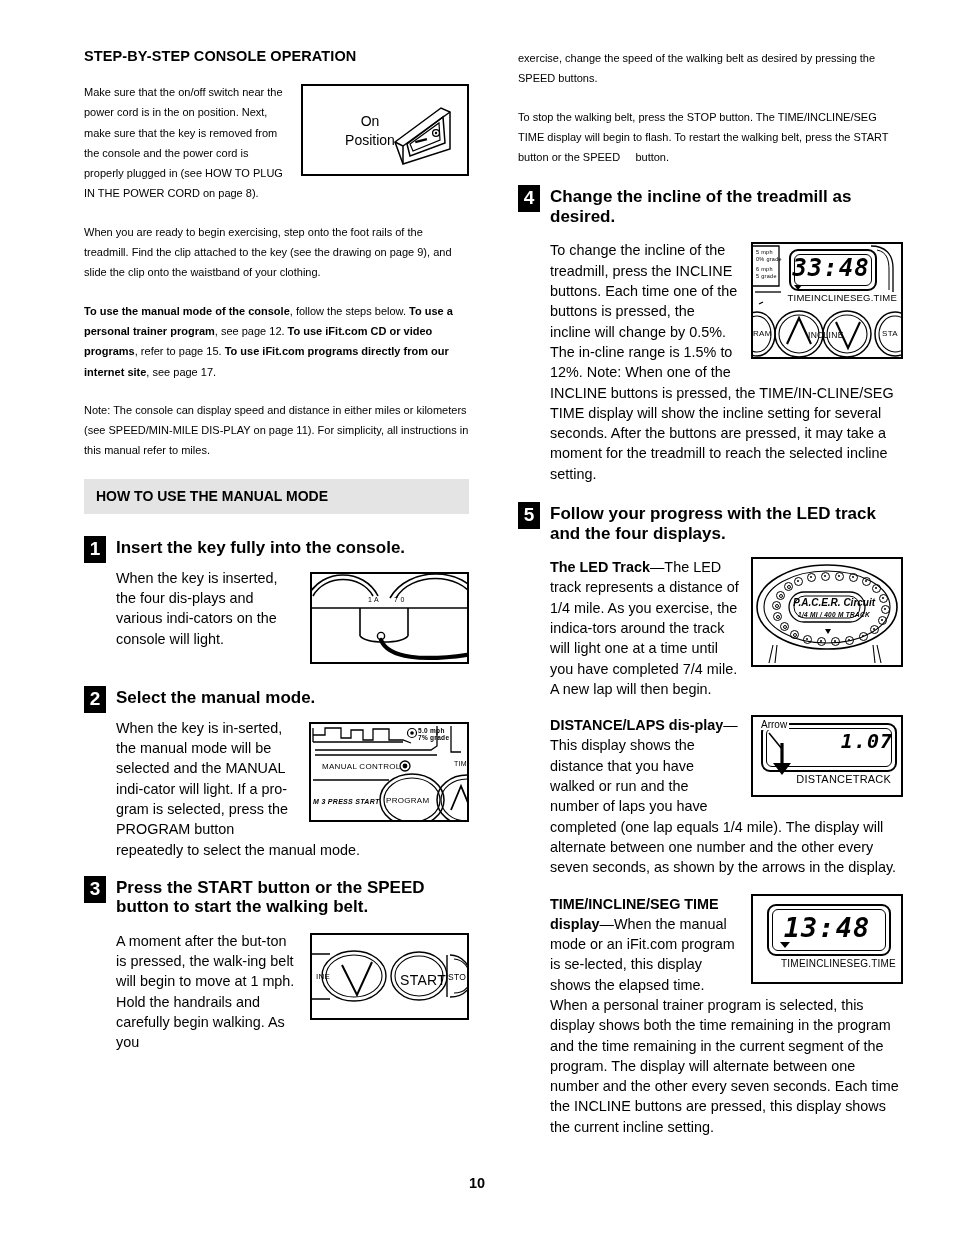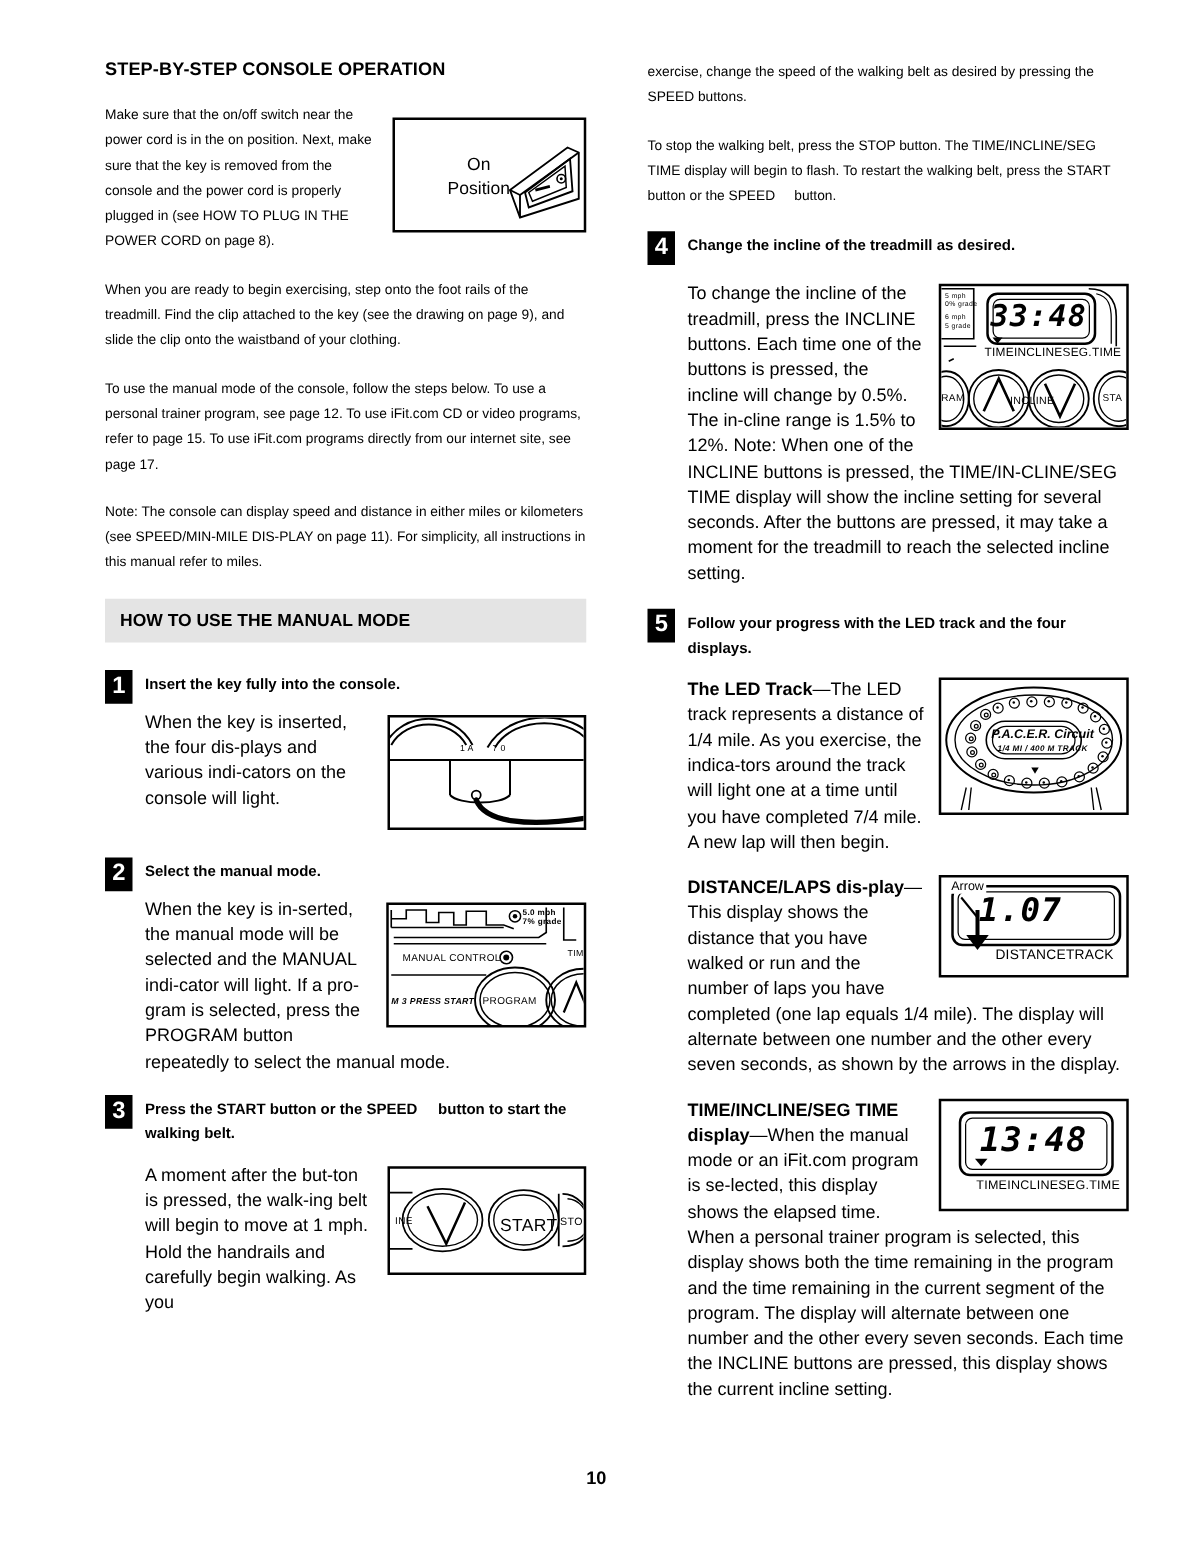--- a/index.html
+++ b/index.html
@@ -34,21 +34,21 @@
     font-weight: bold;
     margin: 0 0 18px 0;
     letter-spacing: 0.1px;
   }
   p.body {
     font-size: 11px;
     line-height: 20.3px;
     margin: 0 0 18px 0;
     text-align: left;
   }
-  p.body b { font-weight: normal; }
+  p.body b { font-weight: bold; }
 
   
   .band {
     background: #e4e4e4;
     padding: 9px 12px 10px 12px;
     font-size: 14px;
     font-weight: bold;
     margin: 10px 0 22px 0;
   }
 
@@ -66,21 +66,21 @@
     background: #000;
     color: #fff;
     font-size: 19px;
     font-weight: bold;
     text-align: center;
     line-height: 26px;
     font-family: "Liberation Sans", sans-serif;
   }
   .step-head {
     margin-left: 32px;
-    font-size: 12px;
+    font-size: 17px;
     font-weight: bold;
     line-height: 19.5px;
     padding-top: 2px;
   }
   .step-body {
     margin-left: 32px;
     font-size: 14.4px;
     line-height: 20.3px;
   }
   .step-body.nomargin { margin-left: 0; }
@@ -188,21 +188,21 @@
 </style>
 </head>
 <body>
 
 <div class="page">
 
   <div class="col col-left">
 
     <h1 class="section-title">STEP-BY-STEP CONSOLE OPERATION</h1>
 
-    <div class="fig fig-right" style="width:155px;height:92px;margin-top:12px;">
+    <div class="fig fig-right" style="width:168px;height:92px;margin-top:2px;">
       <div class="switch-label">
         <span>On</span><br>
         <span>Position</span>
       </div>
       <svg width="156" height="88" viewBox="0 0 156 88" style="position:absolute;left:0;top:0;">
         <g fill="none" stroke="#000" stroke-width="1.5">
           <path d="M92 56 L138 22 L147 26 L147 63 L100 78 Z"></path>
           <path d="M92 56 L100 60 L100 78"></path>
           <path d="M100 60 L147 26"></path>
           <path d="M104 58 L140 31 L142 57 L107 70 Z"></path>
@@ -425,21 +425,21 @@
         <span class="small-cap" style="left:45px;top:52px;font-size:6.5px;font-style:italic;font-weight:bold;">1/4 MI / 400 M TRACK</span>
       </div>
 
       <div class="step-body nomargin"><b>The LED Track</b><span>—</span><span>The LED track represents a distance of 1/4 mile. As you exercise, the indica-tors around the track will light one at a time until you have completed 7/4 mile. A new lap will then begin.</span></div>
       <div class="clear"></div>
     </div>
 
     <div style="margin-left:32px;margin-top:16px;">
       <div class="fig fig-right" style="width:152px;height:82px;margin-left:12px;">
         <div class="lcd-frame" style="left:8px;top:6px;width:132px;height:45px;"></div>
-        <div class="lcd lcd-digits" style="left:30px;top:12px;width:110px;font-size:26px;text-align:left;">1.07</div>
+        <div class="lcd lcd-digits" style="left:30px;top:12px;width:110px;font-size:20px;text-align:right;">1.07</div>
         <span class="arrow-word" style="left:6px;top:2px;">Arrow</span>
         <svg width="40" height="46" viewBox="0 0 40 46" style="position:absolute;left:10px;top:14px;">
           <path d="M6 2 L19 18" stroke="#000" stroke-width="1.6" fill="none"></path>
           <path d="M19 12 L19 34" stroke="#000" stroke-width="3.2" fill="none"></path>
           <path d="M10 32 L28 32 L19 44 Z" fill="#000"></path>
         </svg>
         <div class="lcd-captions" style="left:14px;top:56px;width:124px;font-size:11px;">
           <span>DISTANCE</span>
           <span>TRACK</span>
         </div>

